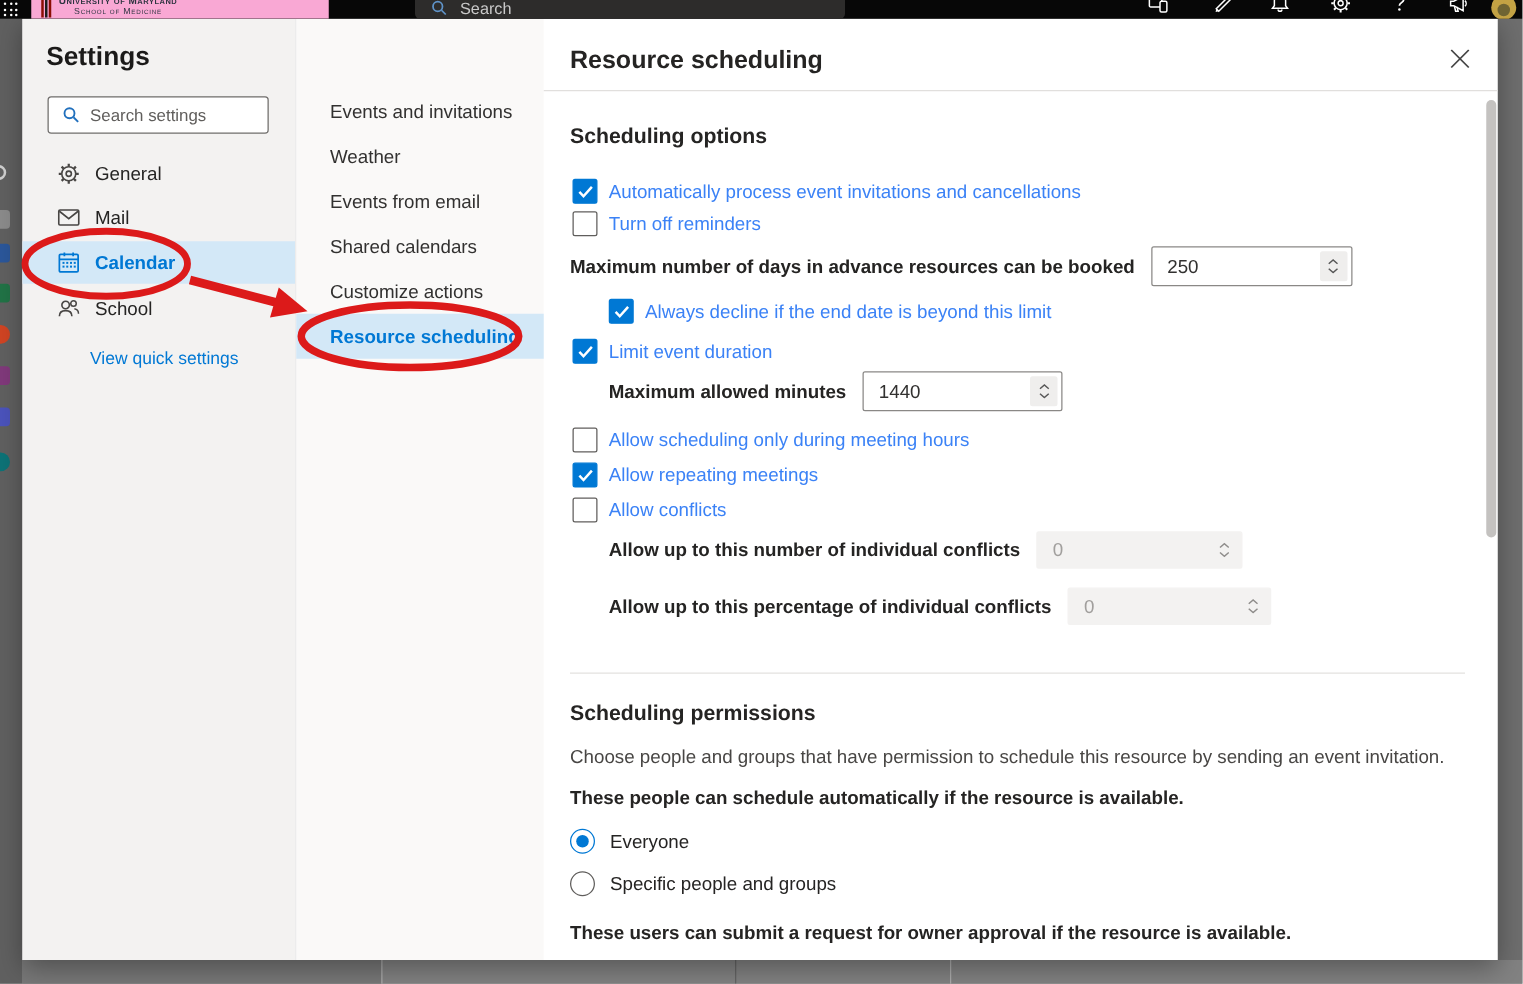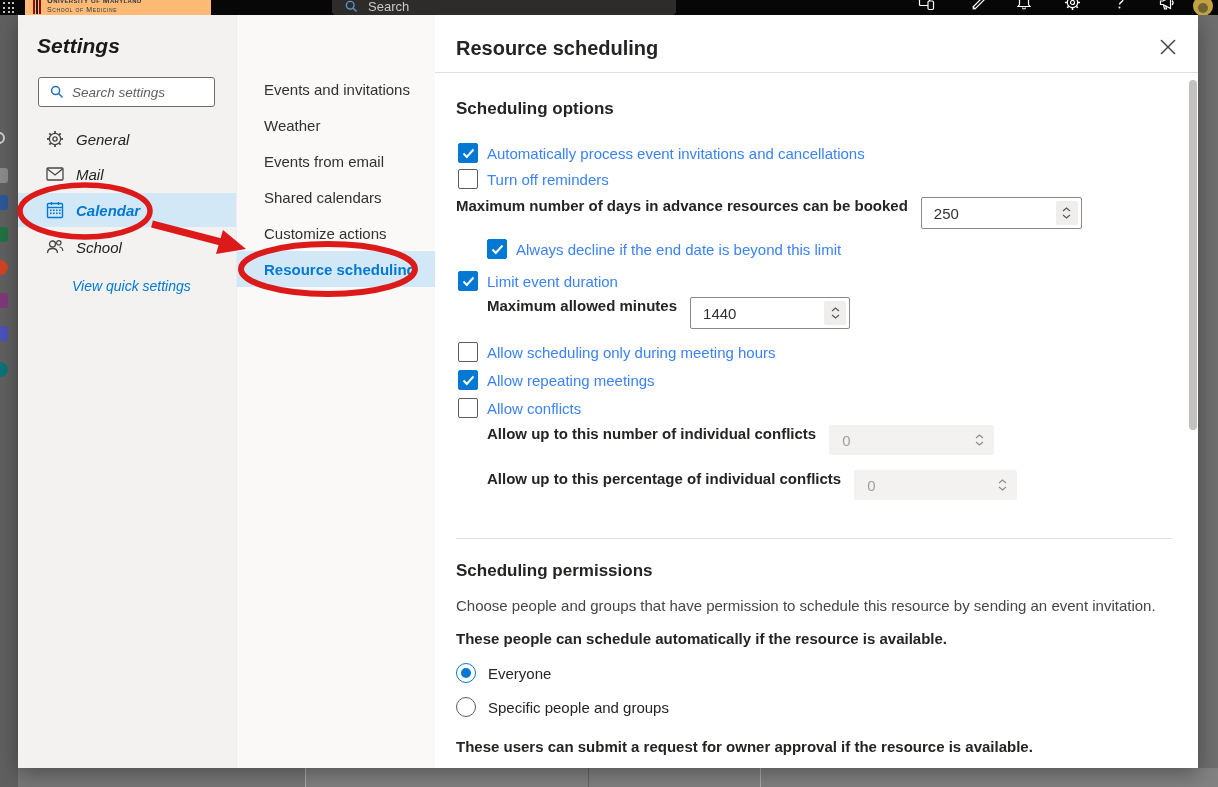--- a/index.html
+++ b/index.html
@@ -8,21 +8,21 @@
     position:relative; overflow:hidden;
     font-family:"Liberation Sans", sans-serif;
     background:#7f7f7f; color:#252423;
   }
   svg { display:block; }
 
   
   .topbar { position:absolute; left:0; top:0; width:1218px; height:15px; background:#070707; overflow:hidden; z-index:30; }
   .waffle { position:absolute; left:3px; top:2px; width:12px; height:12px; display:grid; grid-template-columns:repeat(3,1fr); gap:2px; }
   .waffle i { width:2px; height:2px; background:#fff; border-radius:50%; }
-  .logo-box { position:absolute; left:25px; top:0; width:186px; height:15px; background:#fdba74; overflow:hidden; }
+  .logo-box { position:absolute; left:25px; top:0; width:238px; height:15px; background:#f9a8d4; overflow:hidden;text-align:center; }
   .logo-mark { position:absolute; left:8px; top:-4px; width:8px; height:18px; display:flex; gap:1px; }
   .logo-mark i { flex:1; background:#8b0e04; }
   .logo-mark i:nth-child(2){ background:#1d1d1d; }
   .logo-text { position:absolute; left:22px; top:-4px; color:#2e3440; line-height:9px; white-space:nowrap; }
   .logo-text .l1 { font-size:8px; letter-spacing:.4px; font-variant:small-caps; font-weight:700; }
   .logo-text .l2 { font-size:7px; letter-spacing:.6px; font-variant:small-caps; }
   .brand { position:absolute; left:250px; top:-1px; color:#fff; font-size:15px; font-weight:700;margin-top:35px; }
   .search-pill { position:absolute; left:332px; top:-18px; width:344px; height:33px; background:#2d2c2b; border-radius:4px; }
   .search-pill .glyph { position:absolute; left:13px; bottom:2px; }
   .search-pill .txt { position:absolute; left:36px; bottom:1px; font-size:13px; color:#c9c9c9; }
@@ -35,21 +35,21 @@
   .rail .ic { position:absolute; left:-7px; width:15px; height:15px; border-radius:3px; }
   .dim-right { position:absolute; left:1198px; top:15px; width:20px; height:753px; background:#6e6e6e; z-index:10; }
   .dim-bottom { position:absolute; left:18px; top:768px; width:1200px; height:19px; background:#828282; z-index:10; }
   .dim-bottom .shade { position:absolute; left:0; top:0; width:287px; height:19px; background:#787878; }
   .dim-bottom .vline { position:absolute; top:0; width:1px; height:19px; background:rgba(255,255,255,.35); }
 
   
   .dialog { position:absolute; left:18px; top:15px; width:1180px; height:753px; background:#fff; display:flex; z-index:20; box-shadow:0 6px 20px rgba(0,0,0,.35); }
 
   
-  .side { width:218px; background:#f3f2f1; position:relative; flex:none;font-style:italic; }
+  .side { width:218px; background:#f3f2f1; position:relative; flex:none; }
   .side-title { position:absolute; left:19px; top:19px; font-size:21px; font-weight:700; color:#1b1a19; }
   .s-search { position:absolute; left:20px; top:62px; width:177px; height:30px; background:#fff; border:1px solid #6f6d6b; border-radius:3px; display:flex; align-items:center; gap:8px; padding-left:11px; }
   .s-search .ph { font-size:13.5px; color:#605e5c; }
   .nav-row { position:absolute; left:0; width:218px; height:34px; display:flex; align-items:center; gap:12px; padding-left:28px; cursor:pointer; }
   .nav-row .lbl { font-size:15px; color:#252423; }
   .nav-row.selected { background:#d3e8f7; }
   .nav-row.selected .lbl { color:#0078d4; font-weight:700; }
   .quick-link { position:absolute; left:54px; top:263px; font-size:14px; color:#0078d4; cursor:pointer; }
 
   
@@ -62,21 +62,21 @@
   .c-header { position:absolute; left:0; top:0; right:0; height:58px; border-bottom:1px solid #e1dfdd; }
   .c-title { position:absolute; left:21px; top:22px; font-size:20px; font-weight:700; color:#252423; }
   .close-btn { position:absolute; right:20px; top:22px; width:20px; height:20px; cursor:pointer; }
   .h2 { position:absolute; left:21px; font-size:17px; font-weight:700; color:#252423; }
   .cb-row { position:absolute; display:flex; align-items:center; gap:9px; }
   .checkbox { width:20px; height:20px; border:1px solid #605e5c; border-radius:2px; background:#fff; flex:none; display:flex; align-items:center; justify-content:center; }
   .checkbox svg { display:none; }
   .checkbox.checked { background:#0078d4; border-color:#0078d4; }
   .checkbox.checked svg { display:block; }
   .cb-label { font-size:15px; color:#3b82f6; white-space:nowrap; }
-  .field-row { position:absolute; display:flex; align-items:flex-start; gap:13px; }
+  .field-row { position:absolute; display:flex; align-items:center; gap:13px; }
   .f-label { font-size:15px; font-weight:700; color:#252423; white-space:nowrap; }
   .spin-input { height:32px; width:161px; background:#fff; border:1px solid #8a8886; border-radius:2px; display:flex; align-items:center; }
   .spin-input .val { flex:1; padding-left:12px; font-size:15px; color:#323130; }
   .spin-btn { width:22px; height:24px; margin-right:3px; background:#efeeed; border-radius:2px; display:flex; flex-direction:column; align-items:center; justify-content:center; gap:2px; flex:none; cursor:pointer; }
   .spin-input.disabled { background:#f3f2f1; border-color:#f3f2f1; }
   .spin-input.disabled .val { color:#a19f9d; }
   .spin-input.disabled .spin-btn { background:transparent; }
   .divider { position:absolute; left:21px; width:716px; height:1px; background:#e4e2e0; }
   .para { position:absolute; left:21px; font-size:15px; color:#484644; white-space:nowrap; }
   .bold-line { position:absolute; left:21px; font-size:15px; font-weight:700; color:#252423; white-space:nowrap; }

